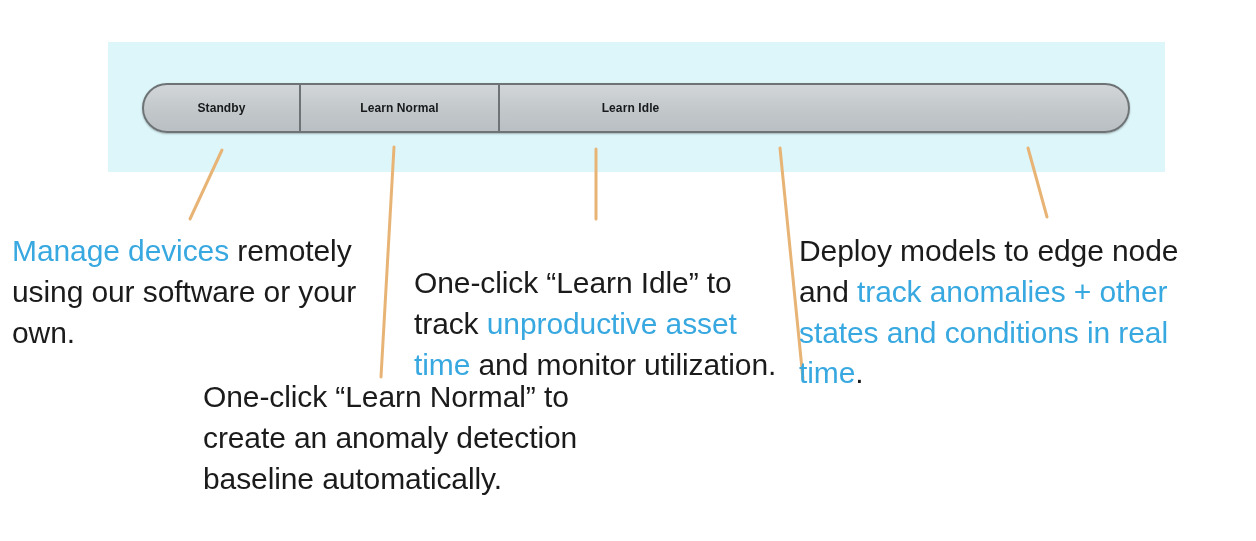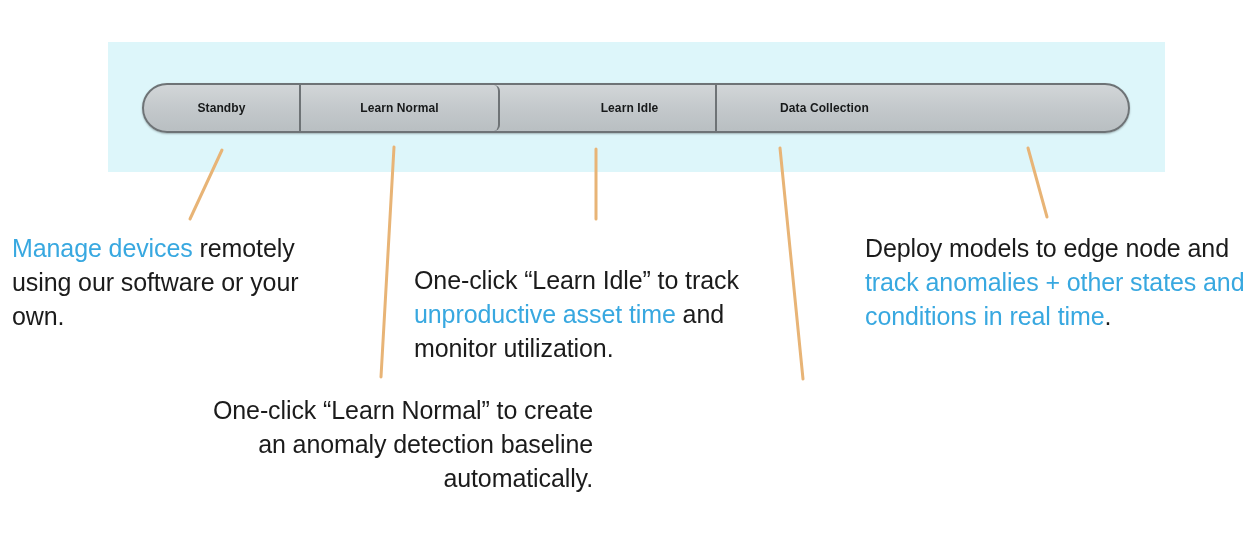--- a/index.html
+++ b/index.html
@@ -58,21 +58,21 @@
     border-right: 2px solid #6e7376;
     font-size: 12px;
     font-weight: bold;
     color: #17191a;
     letter-spacing: .1px;
     white-space: nowrap;
     user-select: none;
   }
   .seg:last-child { border-right: none; }
   .seg.s0 { width: 157px; }
-  .seg.s1 { width: 199px; border-radius: 6px; }
+  .seg.s1 { width: 199px; }
   .seg.s2 { width: 173px; margin-left: 44px; }
   .seg.s3 { width: 215px; }
   .seg.s4 {
     flex: 1 1 auto;
     background: linear-gradient(180deg, #49bdf6 0%, #2fb2f2 55%, #26a9ee 100%);
     color: #ffffff;
     text-shadow: 0 1px 1px rgba(0,0,0,.18);
   }
 
   
@@ -82,45 +82,44 @@
     top: 0;
     width: 1256px;
     height: 541px;
     pointer-events: none;
   }
 
   
   .callout {
     position: absolute;
     color: #1b1b1b;
-    font-size: 25px;
+    font-size: 30px;
     line-height: 1.36;
     font-weight: normal;
     letter-spacing: -0.1px;
   }
   .callout .hl { color: #38a8e0; }
 
   .c-manage    { left: 12px;  top: 231px; width: 345px; }
   .c-idle      { left: 414px; top: 231px; width: 370px; margin-top: 32px; }
-  .c-deploy    { left: 865px; top: 231px; width: 392px; }
-  .c-normal    { left: 203px; top: 393px; width: 390px; text-align: right; }
+  .c-deploy    { left: 799px; top: 231px; width: 392px; }
+  .c-normal    { left: 203px; top: 377px; width: 390px; }
   .c-collect   { left: 651px; top: 393px; width: 350px; }
 </style>
 </head>
 <body>
 
 <div id="stage">
 
   <div class="state-panel"></div>
 
   <div class="state-bar">
     <div class="seg s0">Standby</div>
     <div class="seg s1">Learn Normal</div>
     <div class="seg s2">Learn Idle</div>
-    <div class="seg s3">Data Collection</div>
   </div>
 
   <svg id="leaders" viewBox="0 0 1256 541">
     <line stroke="#e8b476" stroke-width="3" stroke-linecap="round" x1="222" y1="150" x2="190" y2="219"></line>
     <line stroke="#e8b476" stroke-width="3" stroke-linecap="round" x1="394" y1="147" x2="381" y2="377"></line>
     <line stroke="#e8b476" stroke-width="3" stroke-linecap="round" x1="596" y1="149" x2="596" y2="219"></line>
     <line stroke="#e8b476" stroke-width="3" stroke-linecap="round" x1="780" y1="148" x2="803" y2="379"></line>
     <line stroke="#e8b476" stroke-width="3" stroke-linecap="round" x1="1028" y1="148" x2="1047" y2="217"></line>
   </svg>
 

